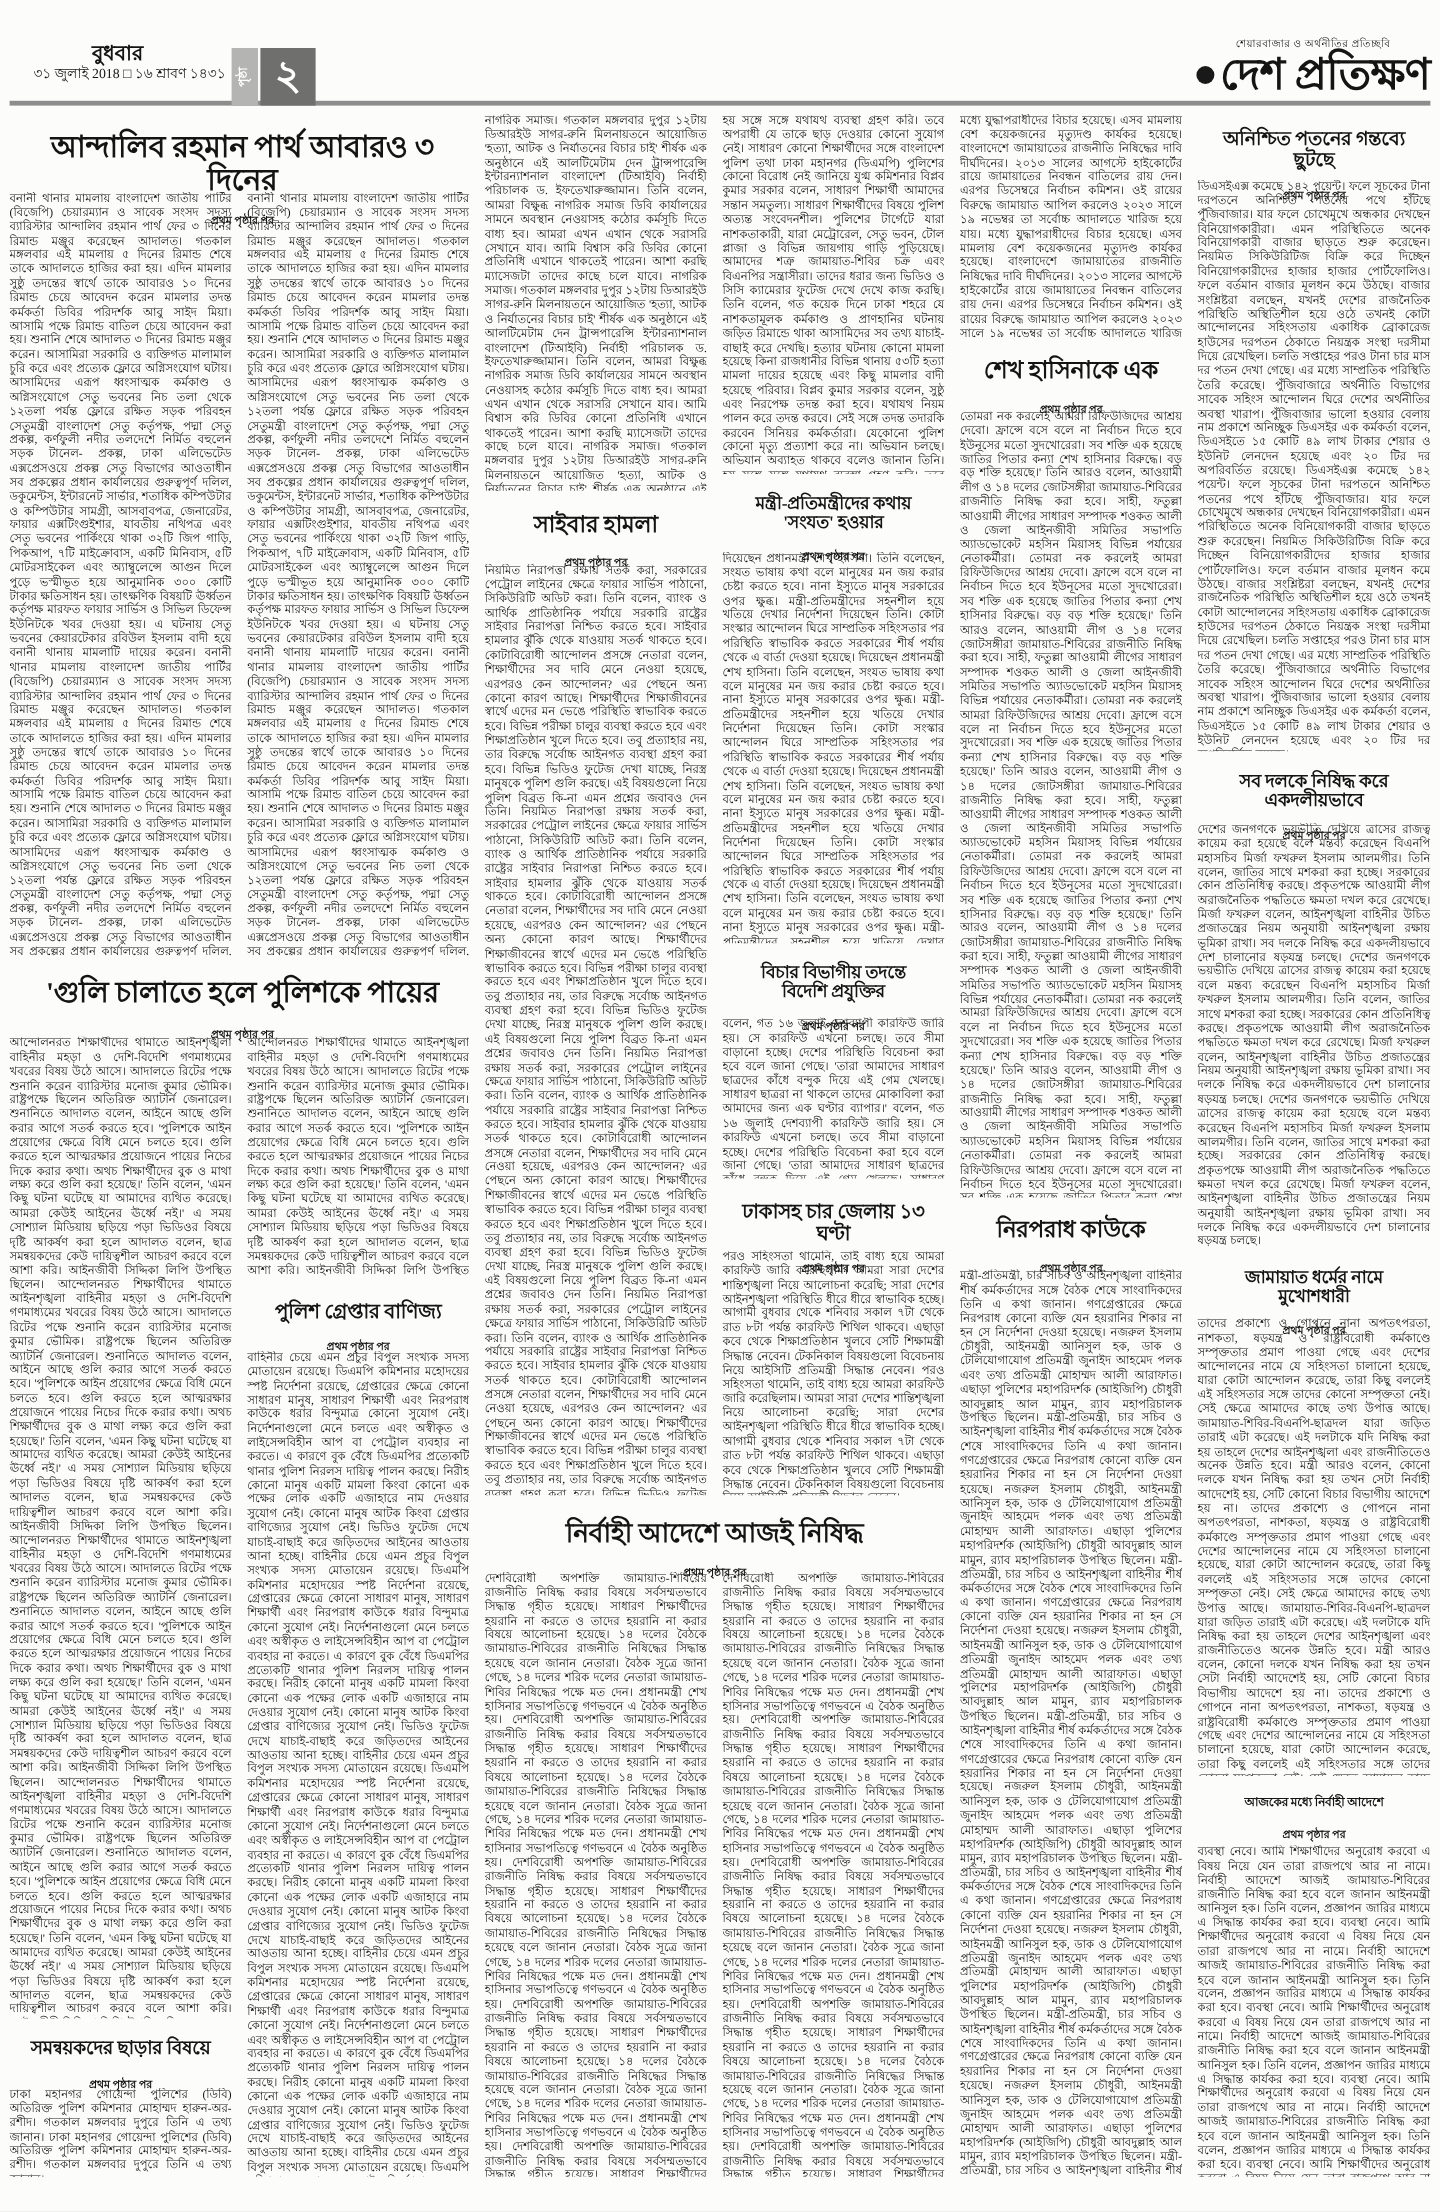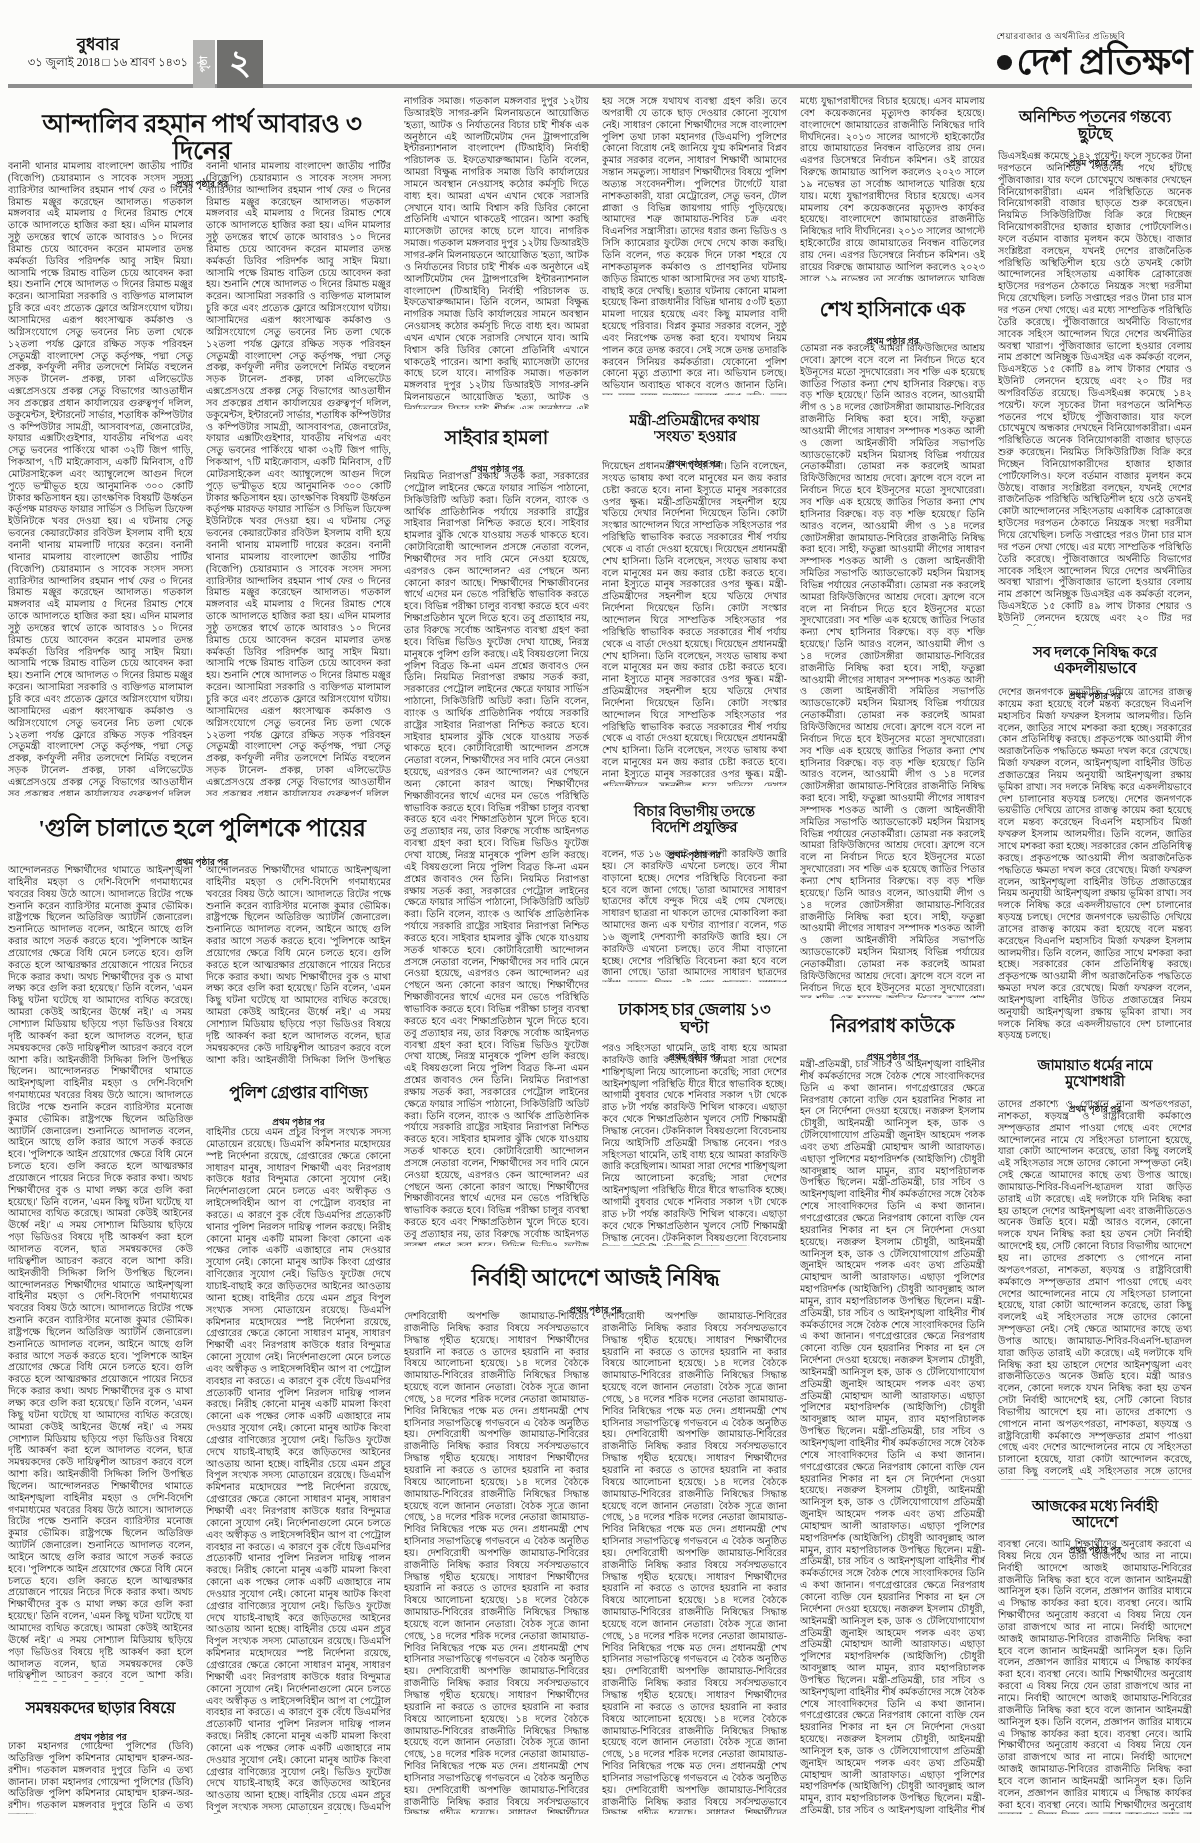--- a/index.html
+++ b/index.html
@@ -9,21 +9,21 @@
   .masthead-rule{position:absolute;left:8px;top:84px;width:1184px;height:4px;background:#8d8d8d;}
   .dateblock{position:absolute;right:1012px;left:8px;top:36px;text-align:right;}
   .dateblock .day{font-weight:700;font-size:17px;line-height:1.1;text-align:center;}
   .dateblock .dateline{font-size:11.5px;line-height:1.3;}
   .pageword-box{position:absolute;left:193px;top:40px;width:22px;height:48px;background:#b4b4b2;
         color:#fff;display:flex;align-items:center;justify-content:center;}
   .pageword-box span{writing-mode:vertical-rl;transform:rotate(180deg);font-size:10px;font-weight:700;}
   .pagenum-box{position:absolute;left:217px;top:40px;width:46px;height:48px;background:#6f6f6d;
         color:#fff;display:flex;align-items:center;justify-content:center;font-size:34px;font-weight:700;}
   .section-title{position:absolute;left:277px;top:46px;font-size:31px;font-weight:700;letter-spacing:.5px;}
-  .masthead{position:absolute;right:8px;top:30px;text-align:left;}
+  .masthead{position:absolute;right:8px;top:30px;text-align:center;}
   .masthead .tagline{font-size:8.5px;letter-spacing:.5px;}
   .masthead .brand{font-size:36px;font-weight:900;line-height:1.05;letter-spacing:-.5px;display:flex;align-items:center;gap:5px;justify-content:flex-end;}
   .masthead .logo{width:15px;height:15px;border-radius:50%;background:#191919;display:inline-block;}
   
   .hd{position:absolute;text-align:center;}
   .hd h2{margin:16px;font-weight:700;line-height:1.08;letter-spacing:-.2px;}
   .cont{font-size:9px;font-weight:700;margin-top:16px;line-height:1;}
   .b{position:absolute;font-size:9.6px;line-height:1.235;text-align:justify;overflow:hidden;
      word-spacing:.5px;}
 </style>
@@ -142,18 +142,18 @@
   </div>
   <div class="b" style="left:998px;top:686px;width:194px;height:354px">দেশের জনগণকে ভয়ভীতি দেখিয়ে ত্রাসের রাজত্ব কায়েম করা হয়েছে বলে মন্তব্য করেছেন বিএনপি মহাসচিব মির্জা ফখরুল ইসলাম আলমগীর। তিনি বলেন, জাতির সাথে মশকরা করা হচ্ছে। সরকারের কোন প্রতিনিধিত্ব করছে। প্রকৃতপক্ষে আওয়ামী লীগ অরাজনৈতিক পদ্ধতিতে ক্ষমতা দখল করে রেখেছে। মির্জা ফখরুল বলেন, আইনশৃঙ্খলা বাহিনীর উচিত প্রজাতন্ত্রের নিয়ম অনুযায়ী আইনশৃঙ্খলা রক্ষায় ভূমিকা রাখা। সব দলকে নিষিদ্ধ করে একদলীয়ভাবে দেশ চালানোর ষড়যন্ত্র চলছে। দেশের জনগণকে ভয়ভীতি দেখিয়ে ত্রাসের রাজত্ব কায়েম করা হয়েছে বলে মন্তব্য করেছেন বিএনপি মহাসচিব মির্জা ফখরুল ইসলাম আলমগীর। তিনি বলেন, জাতির সাথে মশকরা করা হচ্ছে। সরকারের কোন প্রতিনিধিত্ব করছে। প্রকৃতপক্ষে আওয়ামী লীগ অরাজনৈতিক পদ্ধতিতে ক্ষমতা দখল করে রেখেছে। মির্জা ফখরুল বলেন, আইনশৃঙ্খলা বাহিনীর উচিত প্রজাতন্ত্রের নিয়ম অনুযায়ী আইনশৃঙ্খলা রক্ষায় ভূমিকা রাখা। সব দলকে নিষিদ্ধ করে একদলীয়ভাবে দেশ চালানোর ষড়যন্ত্র চলছে। দেশের জনগণকে ভয়ভীতি দেখিয়ে ত্রাসের রাজত্ব কায়েম করা হয়েছে বলে মন্তব্য করেছেন বিএনপি মহাসচিব মির্জা ফখরুল ইসলাম আলমগীর। তিনি বলেন, জাতির সাথে মশকরা করা হচ্ছে। সরকারের কোন প্রতিনিধিত্ব করছে। প্রকৃতপক্ষে আওয়ামী লীগ অরাজনৈতিক পদ্ধতিতে ক্ষমতা দখল করে রেখেছে। মির্জা ফখরুল বলেন, আইনশৃঙ্খলা বাহিনীর উচিত প্রজাতন্ত্রের নিয়ম অনুযায়ী আইনশৃঙ্খলা রক্ষায় ভূমিকা রাখা। সব দলকে নিষিদ্ধ করে একদলীয়ভাবে দেশ চালানোর ষড়যন্ত্র চলছে।</div>
 
   <div class="hd" style="left:998px;top:1042px;width:194px">
     <h2 style="font-size:14.5px">জামায়াত ধর্মের নামে মুখোশধারী</h2>
     <div class="cont">প্রথম পৃষ্ঠার পর</div>
   </div>
   <div class="b" style="left:998px;top:1098px;width:194px;height:382px">তাদের প্রকাশ্যে ও গোপনে নানা অপতৎপরতা, নাশকতা, ষড়যন্ত্র ও রাষ্ট্রবিরোধী কর্মকাণ্ডে সম্পৃক্ততার প্রমাণ পাওয়া গেছে এবং দেশের আন্দোলনের নামে যে সহিংসতা চালানো হয়েছে, যারা কোটা আন্দোলন করেছে, তারা কিছু বললেই এই সহিংসতার সঙ্গে তাদের কোনো সম্পৃক্ততা নেই। সেই ক্ষেত্রে আমাদের কাছে তথ্য উপাত্ত আছে। জামায়াত-শিবির-বিএনপি-ছাত্রদল যারা জড়িত তারাই এটা করেছে। এই দলটাকে যদি নিষিদ্ধ করা হয় তাহলে দেশের আইনশৃঙ্খলা এবং রাজনীতিতেও অনেক উন্নতি হবে। মন্ত্রী আরও বলেন, কোনো দলকে যখন নিষিদ্ধ করা হয় তখন সেটা নির্বাহী আদেশেই হয়, সেটি কোনো বিচার বিভাগীয় আদেশে হয় না। তাদের প্রকাশ্যে ও গোপনে নানা অপতৎপরতা, নাশকতা, ষড়যন্ত্র ও রাষ্ট্রবিরোধী কর্মকাণ্ডে সম্পৃক্ততার প্রমাণ পাওয়া গেছে এবং দেশের আন্দোলনের নামে যে সহিংসতা চালানো হয়েছে, যারা কোটা আন্দোলন করেছে, তারা কিছু বললেই এই সহিংসতার সঙ্গে তাদের কোনো সম্পৃক্ততা নেই। সেই ক্ষেত্রে আমাদের কাছে তথ্য উপাত্ত আছে। জামায়াত-শিবির-বিএনপি-ছাত্রদল যারা জড়িত তারাই এটা করেছে। এই দলটাকে যদি নিষিদ্ধ করা হয় তাহলে দেশের আইনশৃঙ্খলা এবং রাজনীতিতেও অনেক উন্নতি হবে। মন্ত্রী আরও বলেন, কোনো দলকে যখন নিষিদ্ধ করা হয় তখন সেটা নির্বাহী আদেশেই হয়, সেটি কোনো বিচার বিভাগীয় আদেশে হয় না। তাদের প্রকাশ্যে ও গোপনে নানা অপতৎপরতা, নাশকতা, ষড়যন্ত্র ও রাষ্ট্রবিরোধী কর্মকাণ্ডে সম্পৃক্ততার প্রমাণ পাওয়া গেছে এবং দেশের আন্দোলনের নামে যে সহিংসতা চালানো হয়েছে, যারা কোটা আন্দোলন করেছে, তারা কিছু বললেই এই সহিংসতার সঙ্গে তাদের কোনো সম্পৃক্ততা নেই। সেই ক্ষেত্রে আমাদের কাছে তথ্য উপাত্ত আছে। জামায়াত-শিবির-বিএনপি-ছাত্রদল যারা জড়িত তারাই এটা করেছে। এই দলটাকে যদি নিষিদ্ধ করা হয় তাহলে দেশের আইনশৃঙ্খলা এবং রাজনীতিতেও অনেক উন্নতি হবে। মন্ত্রী আরও বলেন, কোনো দলকে যখন নিষিদ্ধ করা হয় তখন সেটা নির্বাহী আদেশেই হয়, সেটি কোনো বিচার বিভাগীয় আদেশে হয় না।</div>
 
   <div class="hd" style="left:998px;top:1482px;width:194px">
-    <h2 style="font-size:15px">আজকের মধ্যে নির্বাহী আদেশে</h2>
+    <h2 style="font-size:10px">আজকের মধ্যে নির্বাহী আদেশে</h2>
     <div class="cont">প্রথম পৃষ্ঠার পর</div>
   </div>
   <div class="b" style="left:998px;top:1538px;width:194px;height:276px">ব্যবস্থা নেবে। আমি শিক্ষার্থীদের অনুরোধ করবো এ বিষয় নিয়ে যেন তারা রাজপথে আর না নামে। নির্বাহী আদেশে আজই জামায়াত-শিবিরের রাজনীতি নিষিদ্ধ করা হবে বলে জানান আইনমন্ত্রী আনিসুল হক। তিনি বলেন, প্রজ্ঞাপন জারির মাধ্যমে এ সিদ্ধান্ত কার্যকর করা হবে। ব্যবস্থা নেবে। আমি শিক্ষার্থীদের অনুরোধ করবো এ বিষয় নিয়ে যেন তারা রাজপথে আর না নামে। নির্বাহী আদেশে আজই জামায়াত-শিবিরের রাজনীতি নিষিদ্ধ করা হবে বলে জানান আইনমন্ত্রী আনিসুল হক। তিনি বলেন, প্রজ্ঞাপন জারির মাধ্যমে এ সিদ্ধান্ত কার্যকর করা হবে। ব্যবস্থা নেবে। আমি শিক্ষার্থীদের অনুরোধ করবো এ বিষয় নিয়ে যেন তারা রাজপথে আর না নামে। নির্বাহী আদেশে আজই জামায়াত-শিবিরের রাজনীতি নিষিদ্ধ করা হবে বলে জানান আইনমন্ত্রী আনিসুল হক। তিনি বলেন, প্রজ্ঞাপন জারির মাধ্যমে এ সিদ্ধান্ত কার্যকর করা হবে। ব্যবস্থা নেবে। আমি শিক্ষার্থীদের অনুরোধ করবো এ বিষয় নিয়ে যেন তারা রাজপথে আর না নামে। নির্বাহী আদেশে আজই জামায়াত-শিবিরের রাজনীতি নিষিদ্ধ করা হবে বলে জানান আইনমন্ত্রী আনিসুল হক। তিনি বলেন, প্রজ্ঞাপন জারির মাধ্যমে এ সিদ্ধান্ত কার্যকর করা হবে। ব্যবস্থা নেবে। আমি শিক্ষার্থীদের অনুরোধ করবো এ বিষয় নিয়ে যেন তারা রাজপথে আর না নামে। নির্বাহী আদেশে আজই জামায়াত-শিবিরের রাজনীতি নিষিদ্ধ করা হবে বলে জানান আইনমন্ত্রী আনিসুল হক। তিনি বলেন, প্রজ্ঞাপন জারির মাধ্যমে এ সিদ্ধান্ত কার্যকর করা হবে।</div>
 
 </div>
 
 </body></html>

